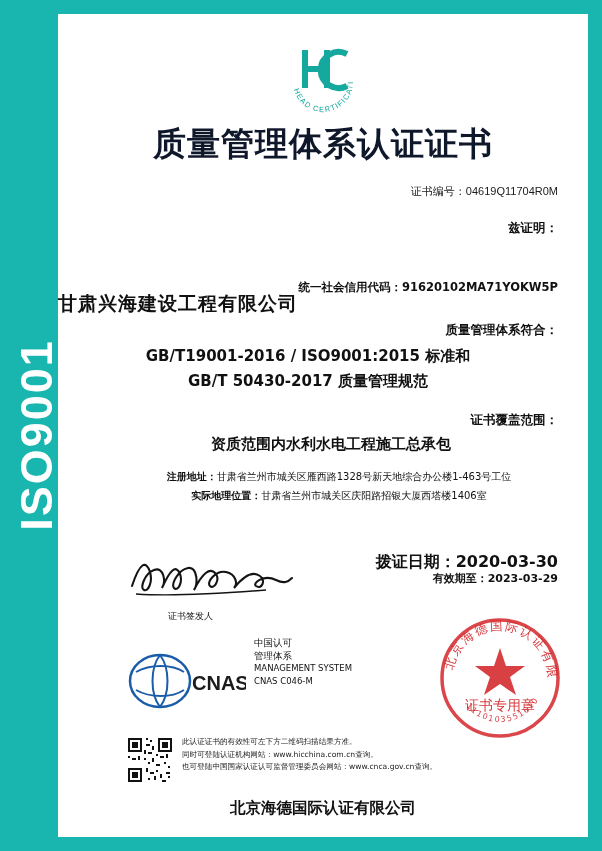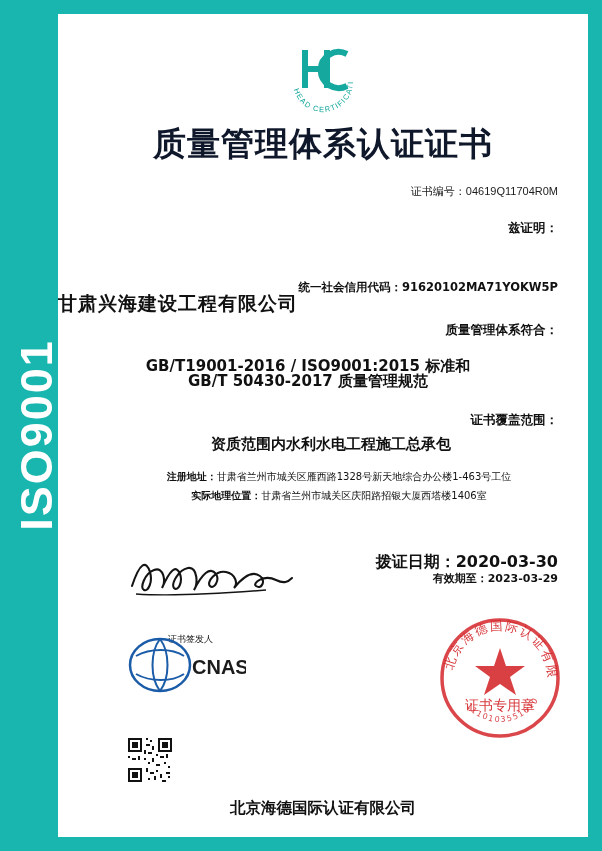--- a/index.html
+++ b/index.html
@@ -141,21 +141,21 @@
     position: absolute;
     right: 30px; top: 308px;
     font-size: 12.5px;
     font-weight: bold;
     color: #111;
     font-family: "DejaVu Sans", sans-serif;
   }
 
   .standard1 {
     position: absolute;
-    left: 0; top: 343px;
+    left: 0; top: 333px;
     width: 500px;
     text-align: center;
     font-size: 15px;
     font-weight: bold;
     color: #111;
     font-family: "DejaVu Sans", sans-serif;
   }
   .standard2 {
     position: absolute;
     left: 0; top: 358px;
@@ -224,33 +224,32 @@
     left: 68px; top: 538px;
     width: 170px;
     height: 48px;
   }
   .sig-label {
     position: absolute;
     left: 110px; top: 596px;
     font-size: 9px;
     color: #111;
     font-family: "DejaVu Sans", sans-serif;
-    margin-top: 23px;
   }
 
   
   .cnas {
     position: absolute;
     left: 68px; top: 620px;
     width: 260px;
     height: 70px;
   }
   .cnas-logo {
     position: absolute;
-    left: 0; top: 0;
+    left: 0; top: 16px;
     width: 120px; height: 62px;
   }
   .cnas-text {
     position: absolute;
     left: 128px; top: 2px;
     font-size: 9.5px;
     line-height: 13px;
     color: #111;
     font-family: "DejaVu Sans", sans-serif;
   }
@@ -385,20 +384,26 @@
     <div class="cnas">
       <div class="cnas-logo">
         <svg width="120" height="62" viewBox="0 0 120 62">
           <ellipse cx="34" cy="31" rx="30" ry="26" fill="none" stroke="#1b5ca8" stroke-width="2.5"></ellipse>
           <path d="M10 22 C24 14, 46 14, 58 22" fill="none" stroke="#1b5ca8" stroke-width="2"></path>
           <path d="M10 40 C24 48, 46 48, 58 40" fill="none" stroke="#1b5ca8" stroke-width="2"></path>
           <path d="M34 5 C24 18, 24 44, 34 57" fill="none" stroke="#1b5ca8" stroke-width="2"></path>
           <path d="M34 5 C44 18, 44 44, 34 57" fill="none" stroke="#1b5ca8" stroke-width="2"></path>
           <text x="66" y="40" font-size="20" font-weight="bold" fill="#1b1b1b" font-family="Liberation Sans, sans-serif">CNAS</text>
         </svg>
+      </div>
+      <div class="cnas-text">
+        <div>中国认可</div>
+        <div>管理体系</div>
+        <div class="en">MANAGEMENT SYSTEM</div>
+        <div class="en">CNAS C046-M</div>
       </div>
     </div>
 
     <div class="seal">
       <svg width="128" height="128" viewBox="0 0 128 128">
         <defs>
           <path id="sealarc" d="M 16,64 A 48,48 0 0 1 112,64" fill="none"></path>
           <path id="sealarcb" d="M 20,64 A 44,44 0 0 0 108,64" fill="none"></path>
         </defs>
         <circle cx="64" cy="64" r="58" fill="none" stroke="#d4262a" stroke-width="3.5" opacity="0.85"></circle>
@@ -450,17 +455,22 @@
           <rect x="34" y="38" width="2" height="4"></rect>
             <rect x="40" y="36" width="4" height="2"></rect>
             <rect x="22" y="42" width="2" height="2"></rect>
           <rect x="28" y="40" width="2" height="4"></rect>
             <rect x="36" y="44" width="4" height="2"></rect>
             <rect x="42" y="40" width="2" height="2"></rect>
         </g>
       </svg>
     </div>
 
+    <div class="smallprint">
+      <div>此认证证书的有效性可左下方二维码扫描结果方准。</div>
+      <div>同时可登陆认证机构网站：www.hicchina.com.cn查询。</div>
+      <div>也可登陆中国国家认证认可监督管理委员会网站：www.cnca.gov.cn查询。</div>
+    </div>
 
     <div class="issuer">北京海德国际认证有限公司</div>
 
   </div>
 </div>
 
 </body></html>

